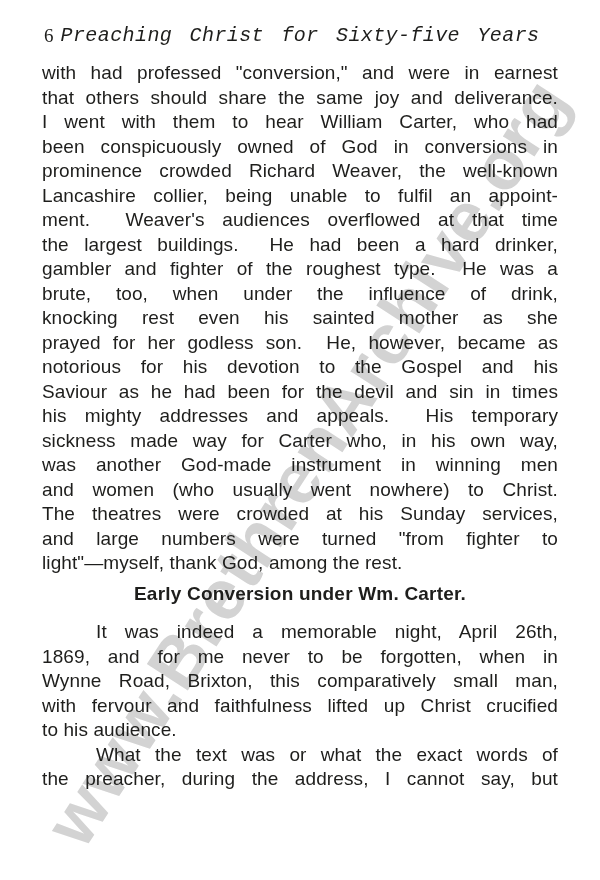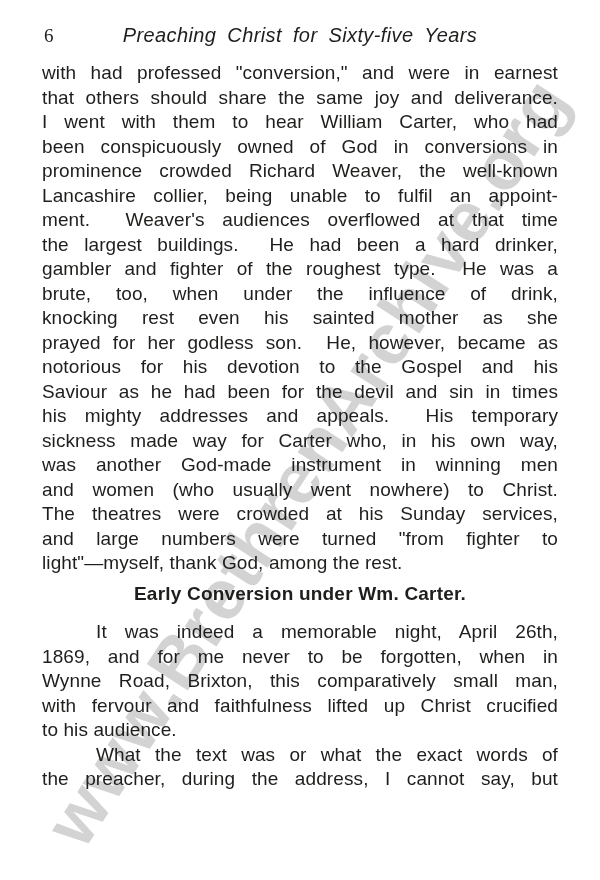--- a/index.html
+++ b/index.html
@@ -27,21 +27,21 @@
   .running-header{
     position:absolute;top:24px;left:0;width:100%;
     text-align:center;z-index:1;
   }
   .page-number{
     position:absolute;left:44px;top:1px;
     font-family:"Liberation Serif",serif;
     font-size:19px;font-style:normal;
   }
   .running-title{
-    font-family:Liberation Sans, sans-serif;
+    font-family:Liberation Mono, monospace;
     font-style:italic;font-size:20px;
     letter-spacing:0.4px;word-spacing:5px;
   }
   .body-text{
     position:absolute;left:42px;top:61px;width:516px;
     z-index:1;
     font-size:19px;line-height:24.5px;letter-spacing:0.1px;
   }
   .paragraph{margin:0;}
   .line{

